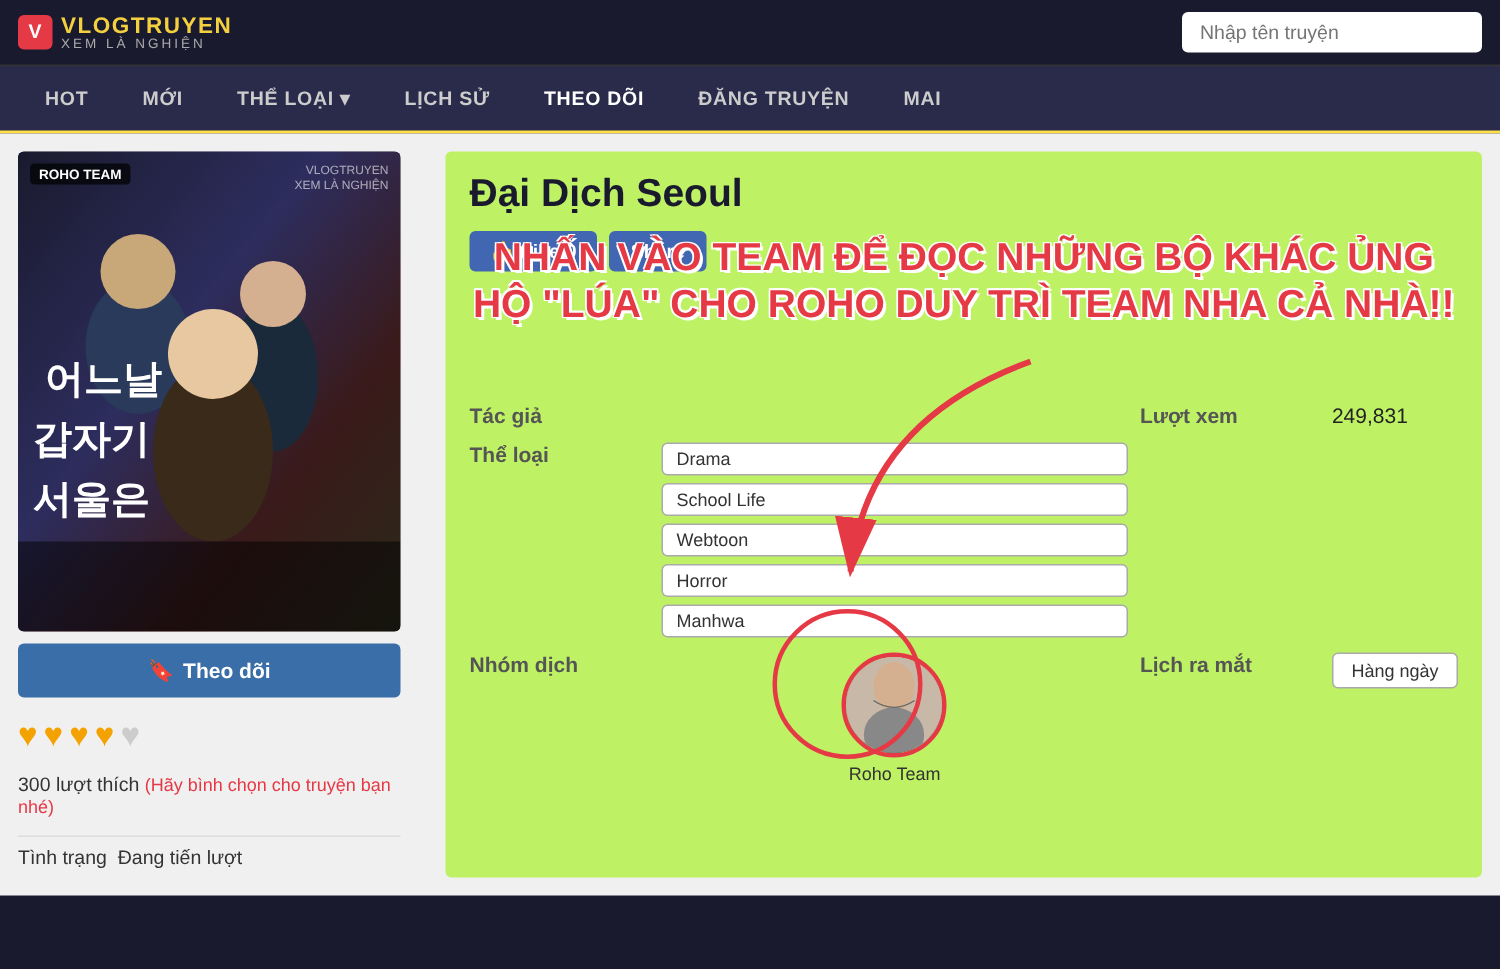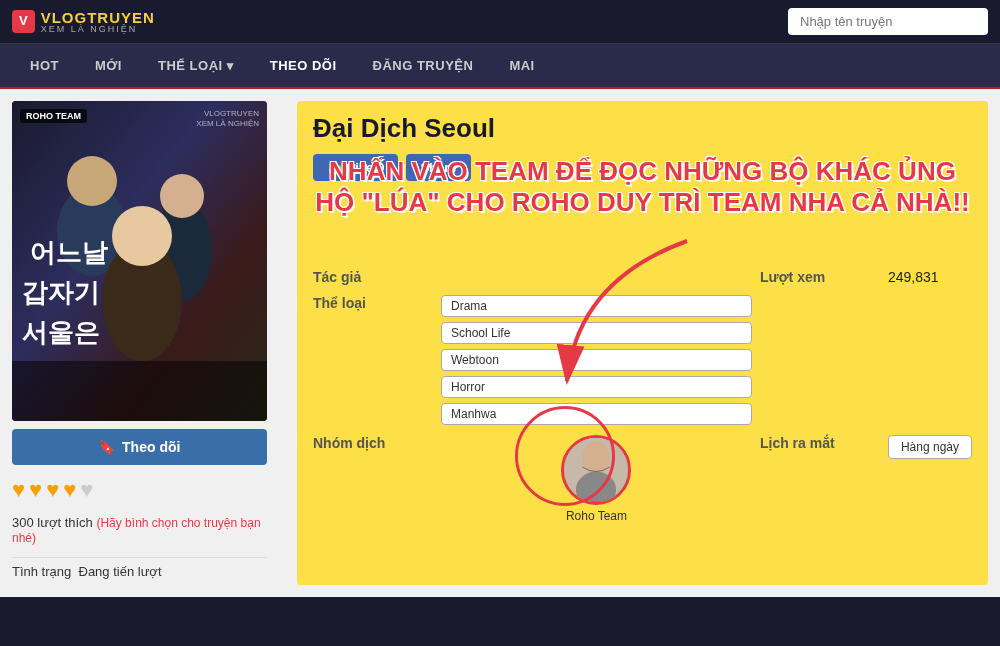--- a/index.html
+++ b/index.html
@@ -62,21 +62,21 @@
       outline: none;
       margin-left: 19px;
     }
 
     
     .nav {
       background: #2a2a4a;
       display: flex;
       align-items: center;
       padding: 0 12px;
-      border-bottom: 2px solid #b91c1c;
+      border-bottom: 2px solid #fde047;
     }
     .nav-item {
       color: #ccc;
       font-size: 13px;
       font-weight: 700;
       padding: 14px 18px;
       cursor: pointer;
       text-transform: uppercase;
       letter-spacing: 0.5px;
       white-space: nowrap;
@@ -177,21 +177,21 @@
       font-size: 13px;
       color: #333;
       padding: 6px 0;
       border-top: 1px solid #ddd;
       margin-top: 4px;
     }
 
     
     .right-panel {
       flex: 1;
-      background: #fde047;
+      background: #bef264;
       border-radius: 4px;
       padding: 12px 16px;
       position: relative;
     }
     .manga-title {
       font-size: 26px;
       font-weight: 700;
       color: #1a1a2e;
       margin-bottom: 10px;
     }
@@ -354,20 +354,21 @@
   <input class="search-input" type="text" placeholder="Nhập tên truyện" style="">
 </div>
 
 <nav class="nav">
   <div class="nav-item">HOT</div>
   <div class="nav-item">MỚI</div>
   <div class="nav-item nav-dropdown">
     <span>THỂ LOẠI</span>
     <span>▾</span>
   </div>
+  <div class="nav-item">LỊCH SỬ</div>
   <div class="nav-item active">THEO DÕI</div>
   <div class="nav-item">ĐĂNG TRUYỆN</div>
   <div class="nav-item">MAI</div>
 </nav>
 
 <div class="main-content">
 
   <div class="left-panel">
     <div class="cover-img">
       <div class="cover-roho-badge">ROHO TEAM</div>

